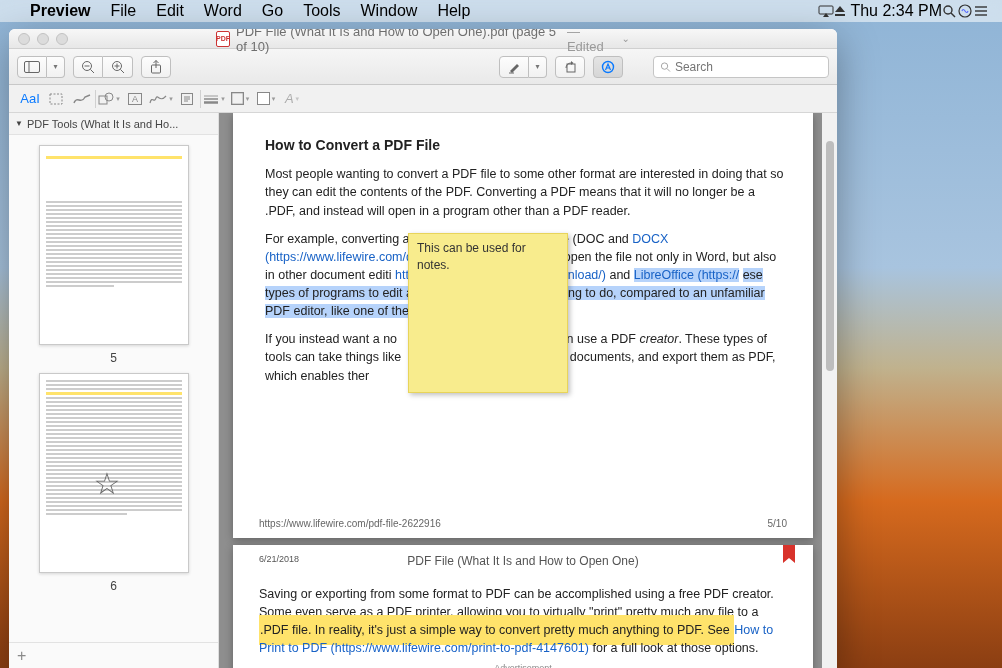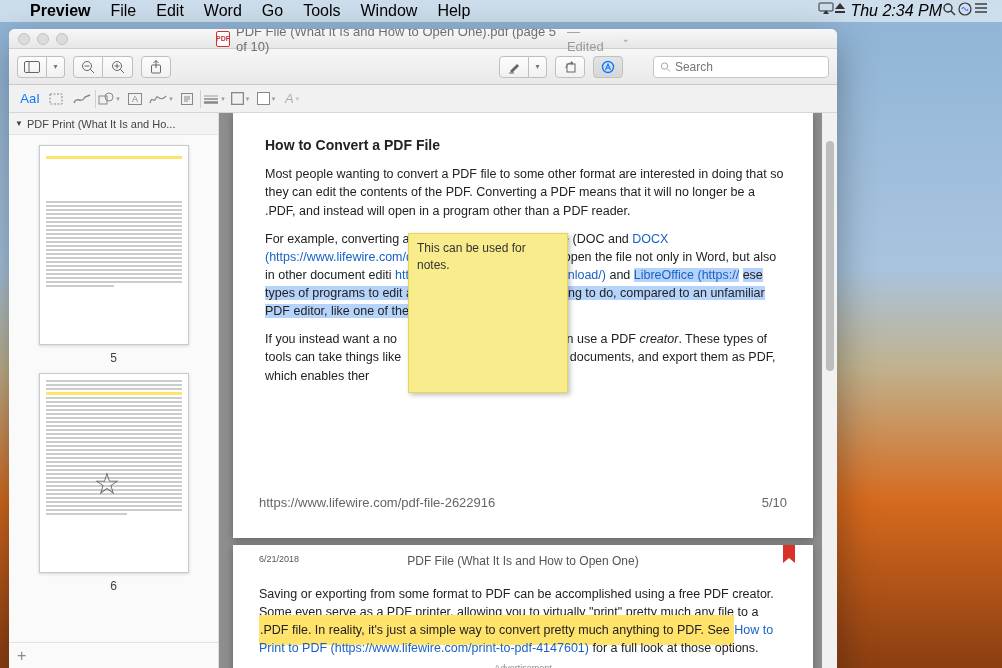--- a/index.html
+++ b/index.html
@@ -5,21 +5,21 @@
   * { box-sizing: border-box; margin: 0; padding: 0; }
   html, body { width: 1002px; height: 668px; overflow: hidden; font-family: -apple-system, "Helvetica Neue", Arial, sans-serif; }
   body { background: linear-gradient(#8fb4d6 0%, #a8c4df 40%, #c0b28e 55%, #d66a1e 75%, #8b3e12 100%); }
 
   
   .menubar { position: absolute; top:0; left:0; right:0; height:22px; background: rgba(255,255,255,0.55); backdrop-filter: blur(6px); display:flex; align-items:center; font-size:16px; }
   .menubar .left { display:flex; align-items:center; gap:0; padding-left:10px; }
   .menubar .item { padding:0 10px; cursor:default; }
   .menubar .apple { font-size:15px; padding-right:10px; }
   .menubar .appname { font-weight:600; }
-  .menubar .right { margin-left:auto; display:flex; padding-right:12px;font-style:italic; }
+  .menubar .right { margin-left:auto; display:flex; align-items:center; padding-right:12px; }
   .menubar .right .ic { width:16px; text-align:center; }
 
   
   .window { position:absolute; top:29px; left:9px; width:828px; height:639px; background:#fff; border-radius:6px 6px 0 0; box-shadow:0 12px 40px rgba(0,0,0,0.35); overflow:hidden; display:flex; flex-direction:column; }
   .titlebar { height:20px; background:linear-gradient(#f7f7f7,#e7e7e7); border-bottom:1px solid #d0d0d0; display:flex; align-items:center; font-size:13px; color:#6f6f6f; position:relative; }
   .traffic { display:flex; gap:7px; padding-left:9px; }
   .tl { width:12px; height:12px; border-radius:50%; background:#dcdcdc; border:1px solid #c2c2c2; }
   .titlecenter { position:absolute; left:50%; transform:translateX(-50%); display:flex; align-items:center; gap:6px; }
   .titlecenter .pdficon { width:14px; height:16px; background:#fff; border:1px solid #c33; border-radius:2px; display:flex; align-items:center; justify-content:center; font-size:7px; color:#c33; font-weight:bold; }
   .titlecenter .edited { color:#9a9a9a; }
@@ -58,21 +58,21 @@
 
   .content { flex:1; background:#8e8e8e; position:relative; overflow:hidden; }
   .page { position:absolute; left:14px; width:580px; background:#fff; box-shadow:0 2px 8px rgba(0,0,0,0.3); padding:22px 26px 14px; font-size:12.5px; color:#222; line-height:1.45; }
   .page1 { top:0; height:425px;padding-left:32px; }
   .page2 { top:432px; height:240px; }
   .page h2 { font-size:14px; font-weight:700; margin-bottom:10px; }
   .page p { margin-bottom:10px; }
   .lk { color:#1862c6; }
   .hlspan { background:#b6d3fb; }
   .yhl { background:#ffe36b; padding:8px 1px; }
-  .footline { position:absolute; bottom:25px; left:26px; right:26px; font-size:13px; color:#666; display:flex; justify-content:space-between; }
+  .footline { position:absolute; bottom:7px; left:26px; right:26px; font-size:10px; color:#666; display:flex; justify-content:space-between; }
   .pagedate { position:absolute; top:8px; left:26px; font-size:9px; color:#555; }
   .pagetitle2 { position:absolute; top:8px; left:50%; transform:translateX(-50%); font-size:12px; color:#555; }
   .bookmark { position:absolute; top:0; right:18px; width:12px; height:18px; background:#d8322b; clip-path: polygon(0 0,100% 0,100% 100%,50% 72%,0 100%); }
 
   .sticky { position:absolute; top:120px; left:175px; width:160px; height:160px; background:#f8ec8d; border:1px solid #e8d45a; box-shadow:2px 2px 5px rgba(0,0,0,0.25); padding:6px 8px; font-size:12px; color:#333; }
 
   .vscroll { position:absolute; top:0; bottom:0; right:0; width:15px; background:#f1f1f1; }
   .vthumb { position:absolute; right:3px; top:28px; width:8px; height:230px; background:#bdbdbd; border-radius:4px; }
 
   svg { display:block; }
@@ -280,21 +280,21 @@
       <span style="font-style:italic">A</span>
         <span class="dd">▾</span>
     </div>
   </div>
 
   <div class="body">
 
     <div class="sidebar">
       <div class="sidehdr">
         <span class="tri">▼</span>
-        <span>PDF Print (What It Is and Ho...</span>
+        <span>PDF Tools (What It Is and Ho...</span>
       </div>
       <div class="thumbs">
         <div class="thumb">
           <div class="thumbpage">
             <div class="hl" style="margin-top:4px"></div>
             <div style="height:40px"></div>
             <div class="tline"></div>
               <div class="tline"></div>
               <div class="tline"></div>
               <div class="tline"></div>

